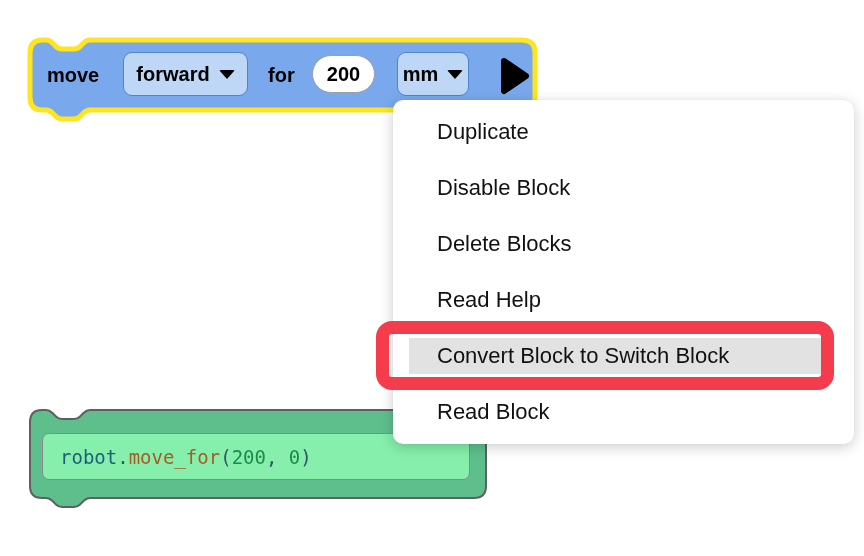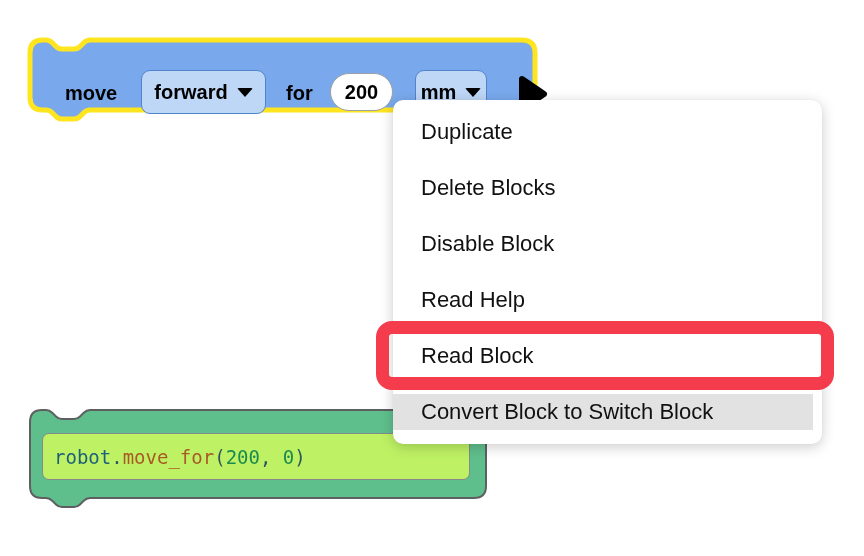--- a/index.html
+++ b/index.html
@@ -5,21 +5,21 @@
   html,body{margin:0;padding:0;}
   body{
     width:864px;height:556px;position:relative;overflow:hidden;
     background:#ffffff;
     font-family:"Liberation Sans",sans-serif;
   }
 
   
   .move-block{position:absolute;left:27px;top:35px;width:516px;height:92px;z-index:1;}
   .move-block svg.block-shape{position:absolute;left:0;top:0;}
-  .move-block .fields{position:absolute;left:0;top:23px;width:508px;height:70px;margin-left:18px;}
+  .move-block .fields{position:absolute;left:0;top:5px;width:508px;height:70px;}
   .blk-label{
     position:absolute;font-size:20px;font-weight:700;color:#000;
     top:50%;transform:translateY(-50%);white-space:nowrap;
   }
   .blk-dropdown{
     position:absolute;top:12px;height:44px;border-radius:9px;
     background:#BED7F7;border:1px solid #4F83CC;
     display:flex;align-items:center;justify-content:center;gap:9px;
     font-size:20px;font-weight:700;color:#000;cursor:pointer;box-sizing:border-box;
   }
@@ -35,33 +35,33 @@
     display:flex;align-items:center;justify-content:center;
     font-size:20px;font-weight:700;color:#000;cursor:text;
   }
   .play-icon{position:absolute;left:473px;top:17px;cursor:pointer;}
 
   
   .code-block{position:absolute;left:28px;top:407px;width:462px;height:114px;z-index:2;}
   .code-block svg.block-shape{position:absolute;left:0;top:0;}
   .code-box{
     position:absolute;left:14px;top:26px;width:428px;height:47px;box-sizing:border-box;
-    background:#bef264;border:1.5px solid #85898d;border-radius:7px;
-    display:flex;align-items:center;padding-left:11px;
+    background:#86efac;border:1.5px solid #85898d;border-radius:7px;
+    display:flex;align-items:center;padding-left:17px;
     font-family:"DejaVu Sans Mono",monospace;font-size:19px;white-space:pre;
   }
   .tk-object{color:#1E607C;}
   .tk-function{color:#A85B24;}
   .tk-number{color:#1C8A4E;}
   .tk-punct{color:#2F5661;}
 
   
   .context-menu{
     position:absolute;left:393px;top:100px;width:429px;z-index:5;
-    background:#ffffff;border-radius:10px;padding:4px 0;
+    background:#ffffff;border-radius:10px;padding:4px 16px;
     box-shadow:0 3px 14px rgba(0,0,0,0.20), 0 0 1px rgba(0,0,0,0.12);
   }
   .menu-item{
     position:relative;height:56px;display:flex;align-items:center;
     padding-left:28px;font-size:22px;color:#111;cursor:pointer;box-sizing:border-box;
   }
   .menu-item .hover-bg{
     position:absolute;left:0;right:9px;top:10px;bottom:10px;background:#E2E2E2;
   }
   .menu-item span.mi-label{position:relative;z-index:1;}
@@ -119,30 +119,30 @@
   <div class="code-box">
     <span class="tk-object">robot</span><span class="tk-punct">.</span><span class="tk-function">move_for</span><span class="tk-punct">(</span><span class="tk-number">200</span><span class="tk-punct">, </span><span class="tk-number">0</span><span class="tk-punct">)</span>
   </div>
 </div>
 
 <div class="context-menu">
   <div class="menu-item">
     <span class="mi-label">Duplicate</span>
   </div>
   <div class="menu-item">
-    <span class="mi-label">Delete Blocks</span>
+    <span class="mi-label">Disable Block</span>
   </div>
   <div class="menu-item">
-    <span class="mi-label">Disable Block</span>
+    <span class="mi-label">Delete Blocks</span>
   </div>
   <div class="menu-item">
     <span class="mi-label">Read Help</span>
   </div>
   <div class="menu-item">
-    <span class="mi-label">Read Block</span>
+    <div class="hover-bg"></div>
+    <span class="mi-label">Convert Block to Switch Block</span>
   </div>
   <div class="menu-item">
-    <div class="hover-bg"></div>
-    <span class="mi-label">Convert Block to Switch Block</span>
+    <span class="mi-label">Read Block</span>
   </div>
 </div>
 
 <div class="red-ring"></div>
 
 </body></html>

